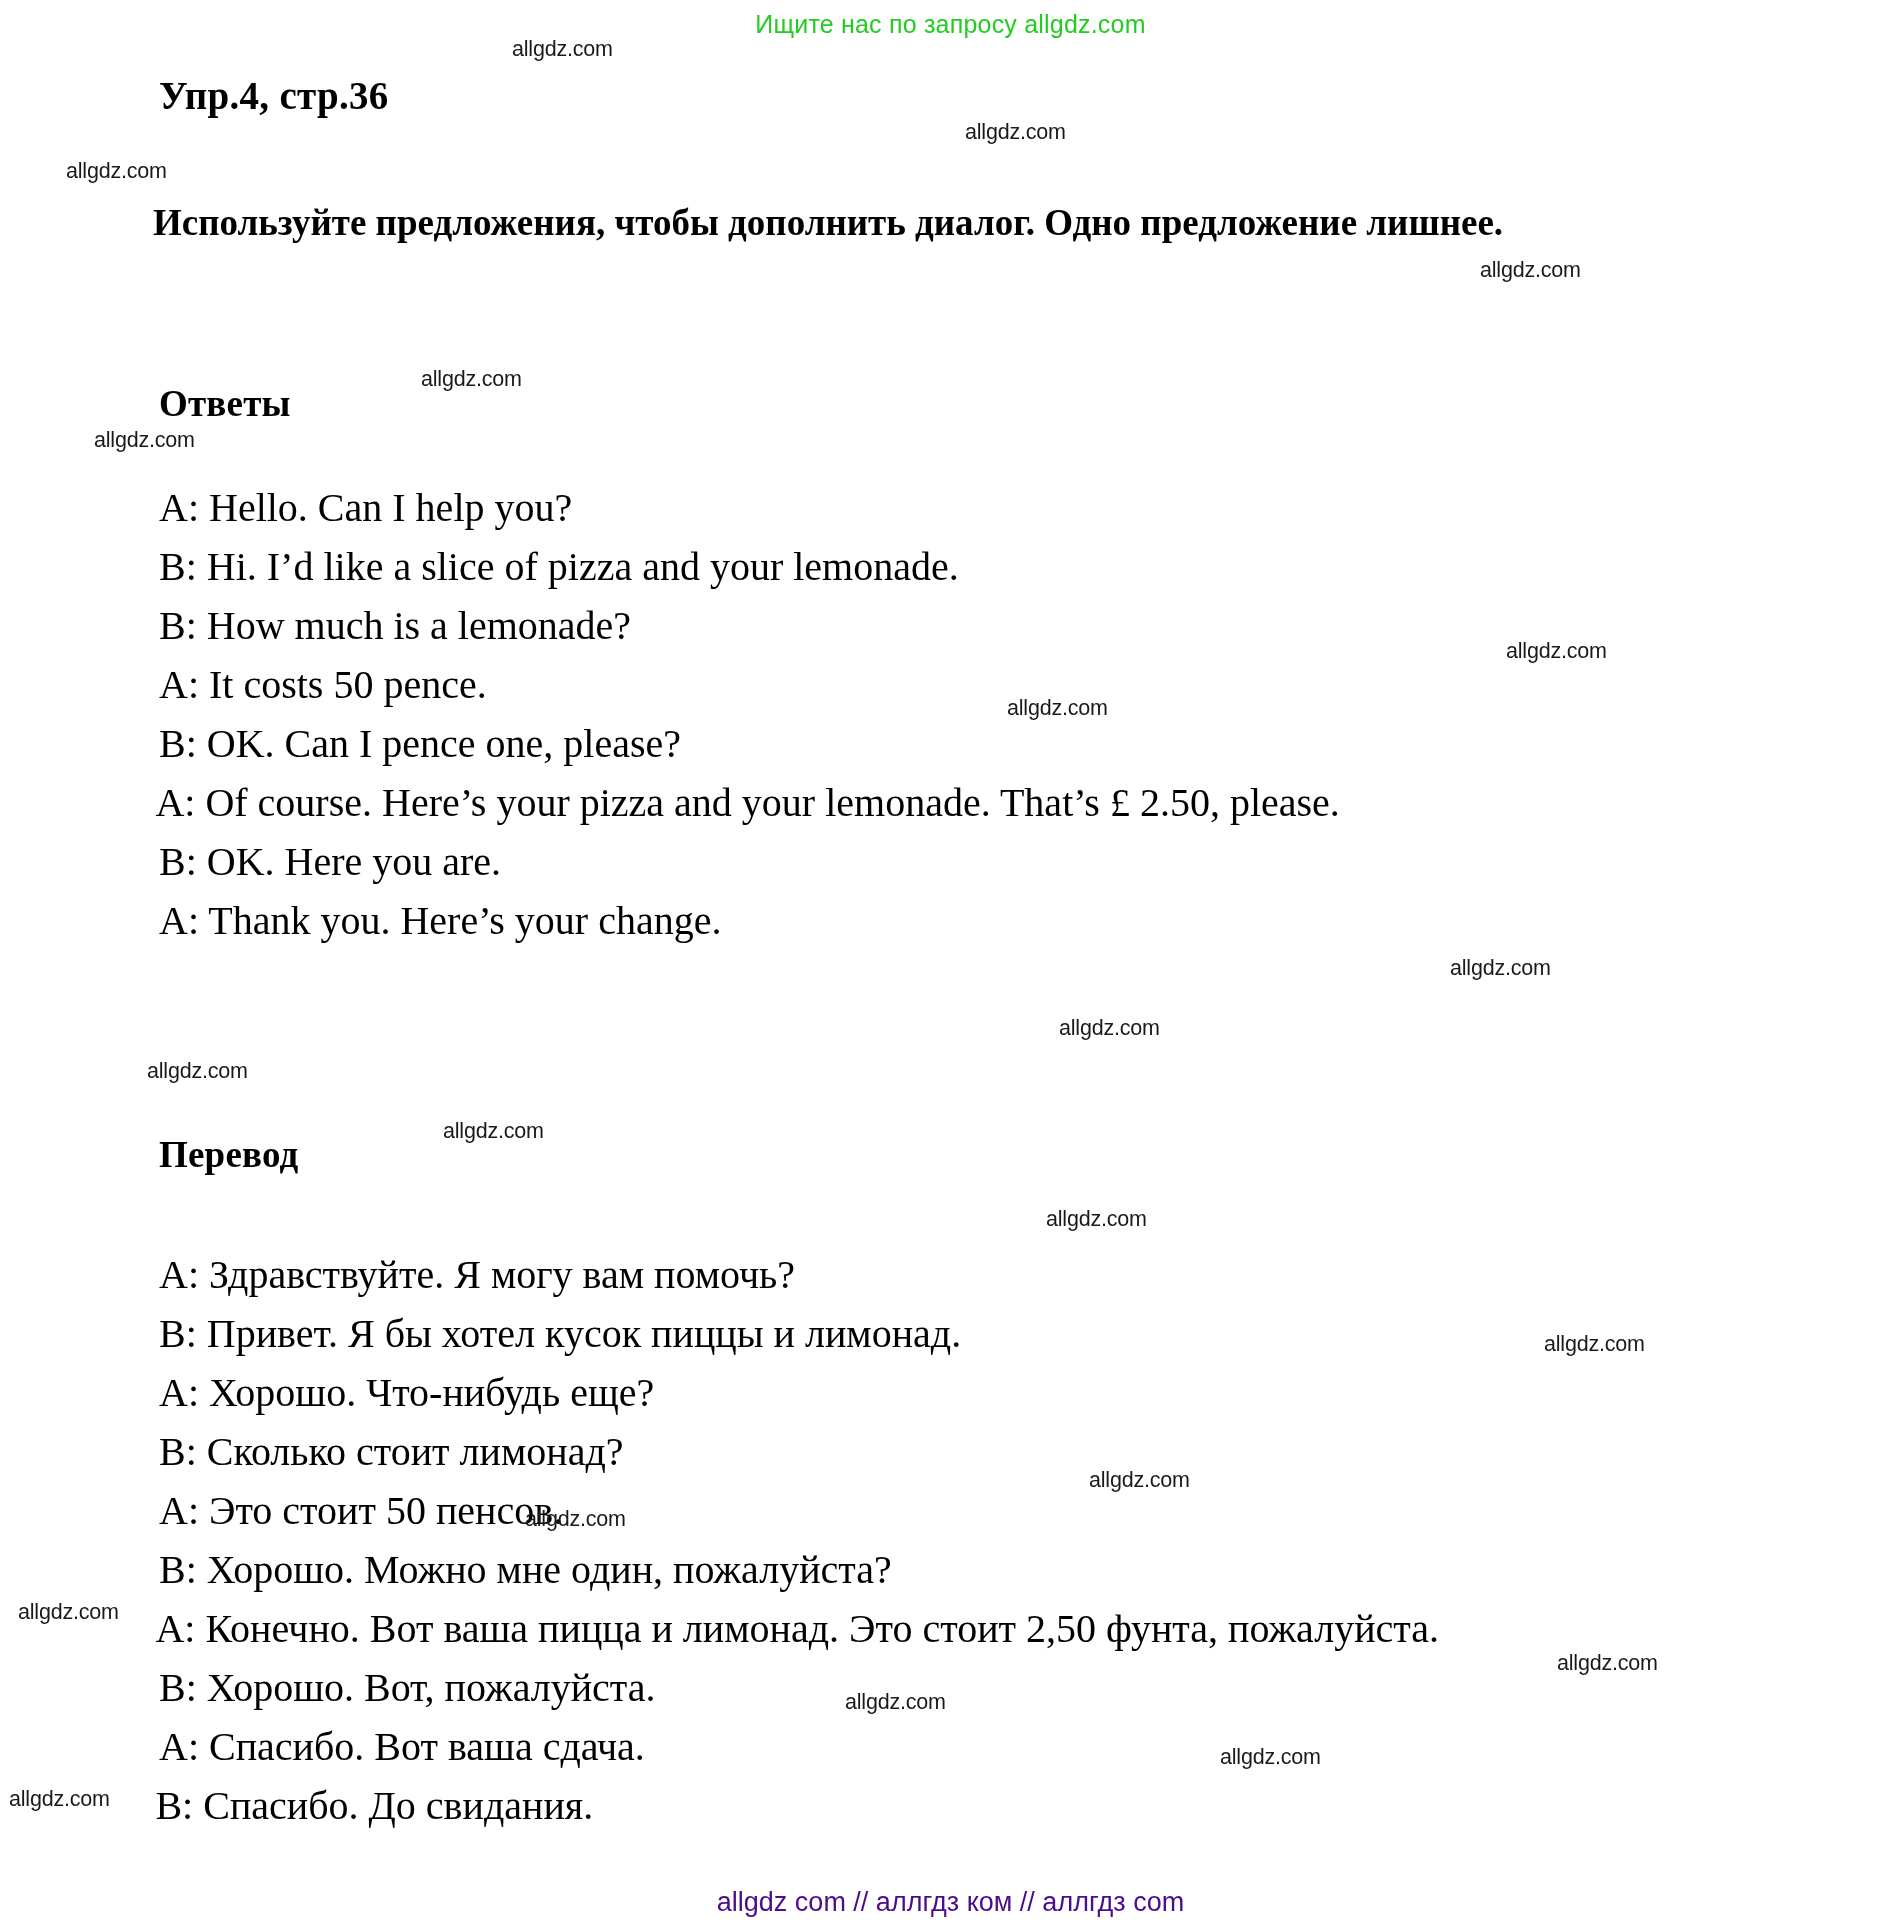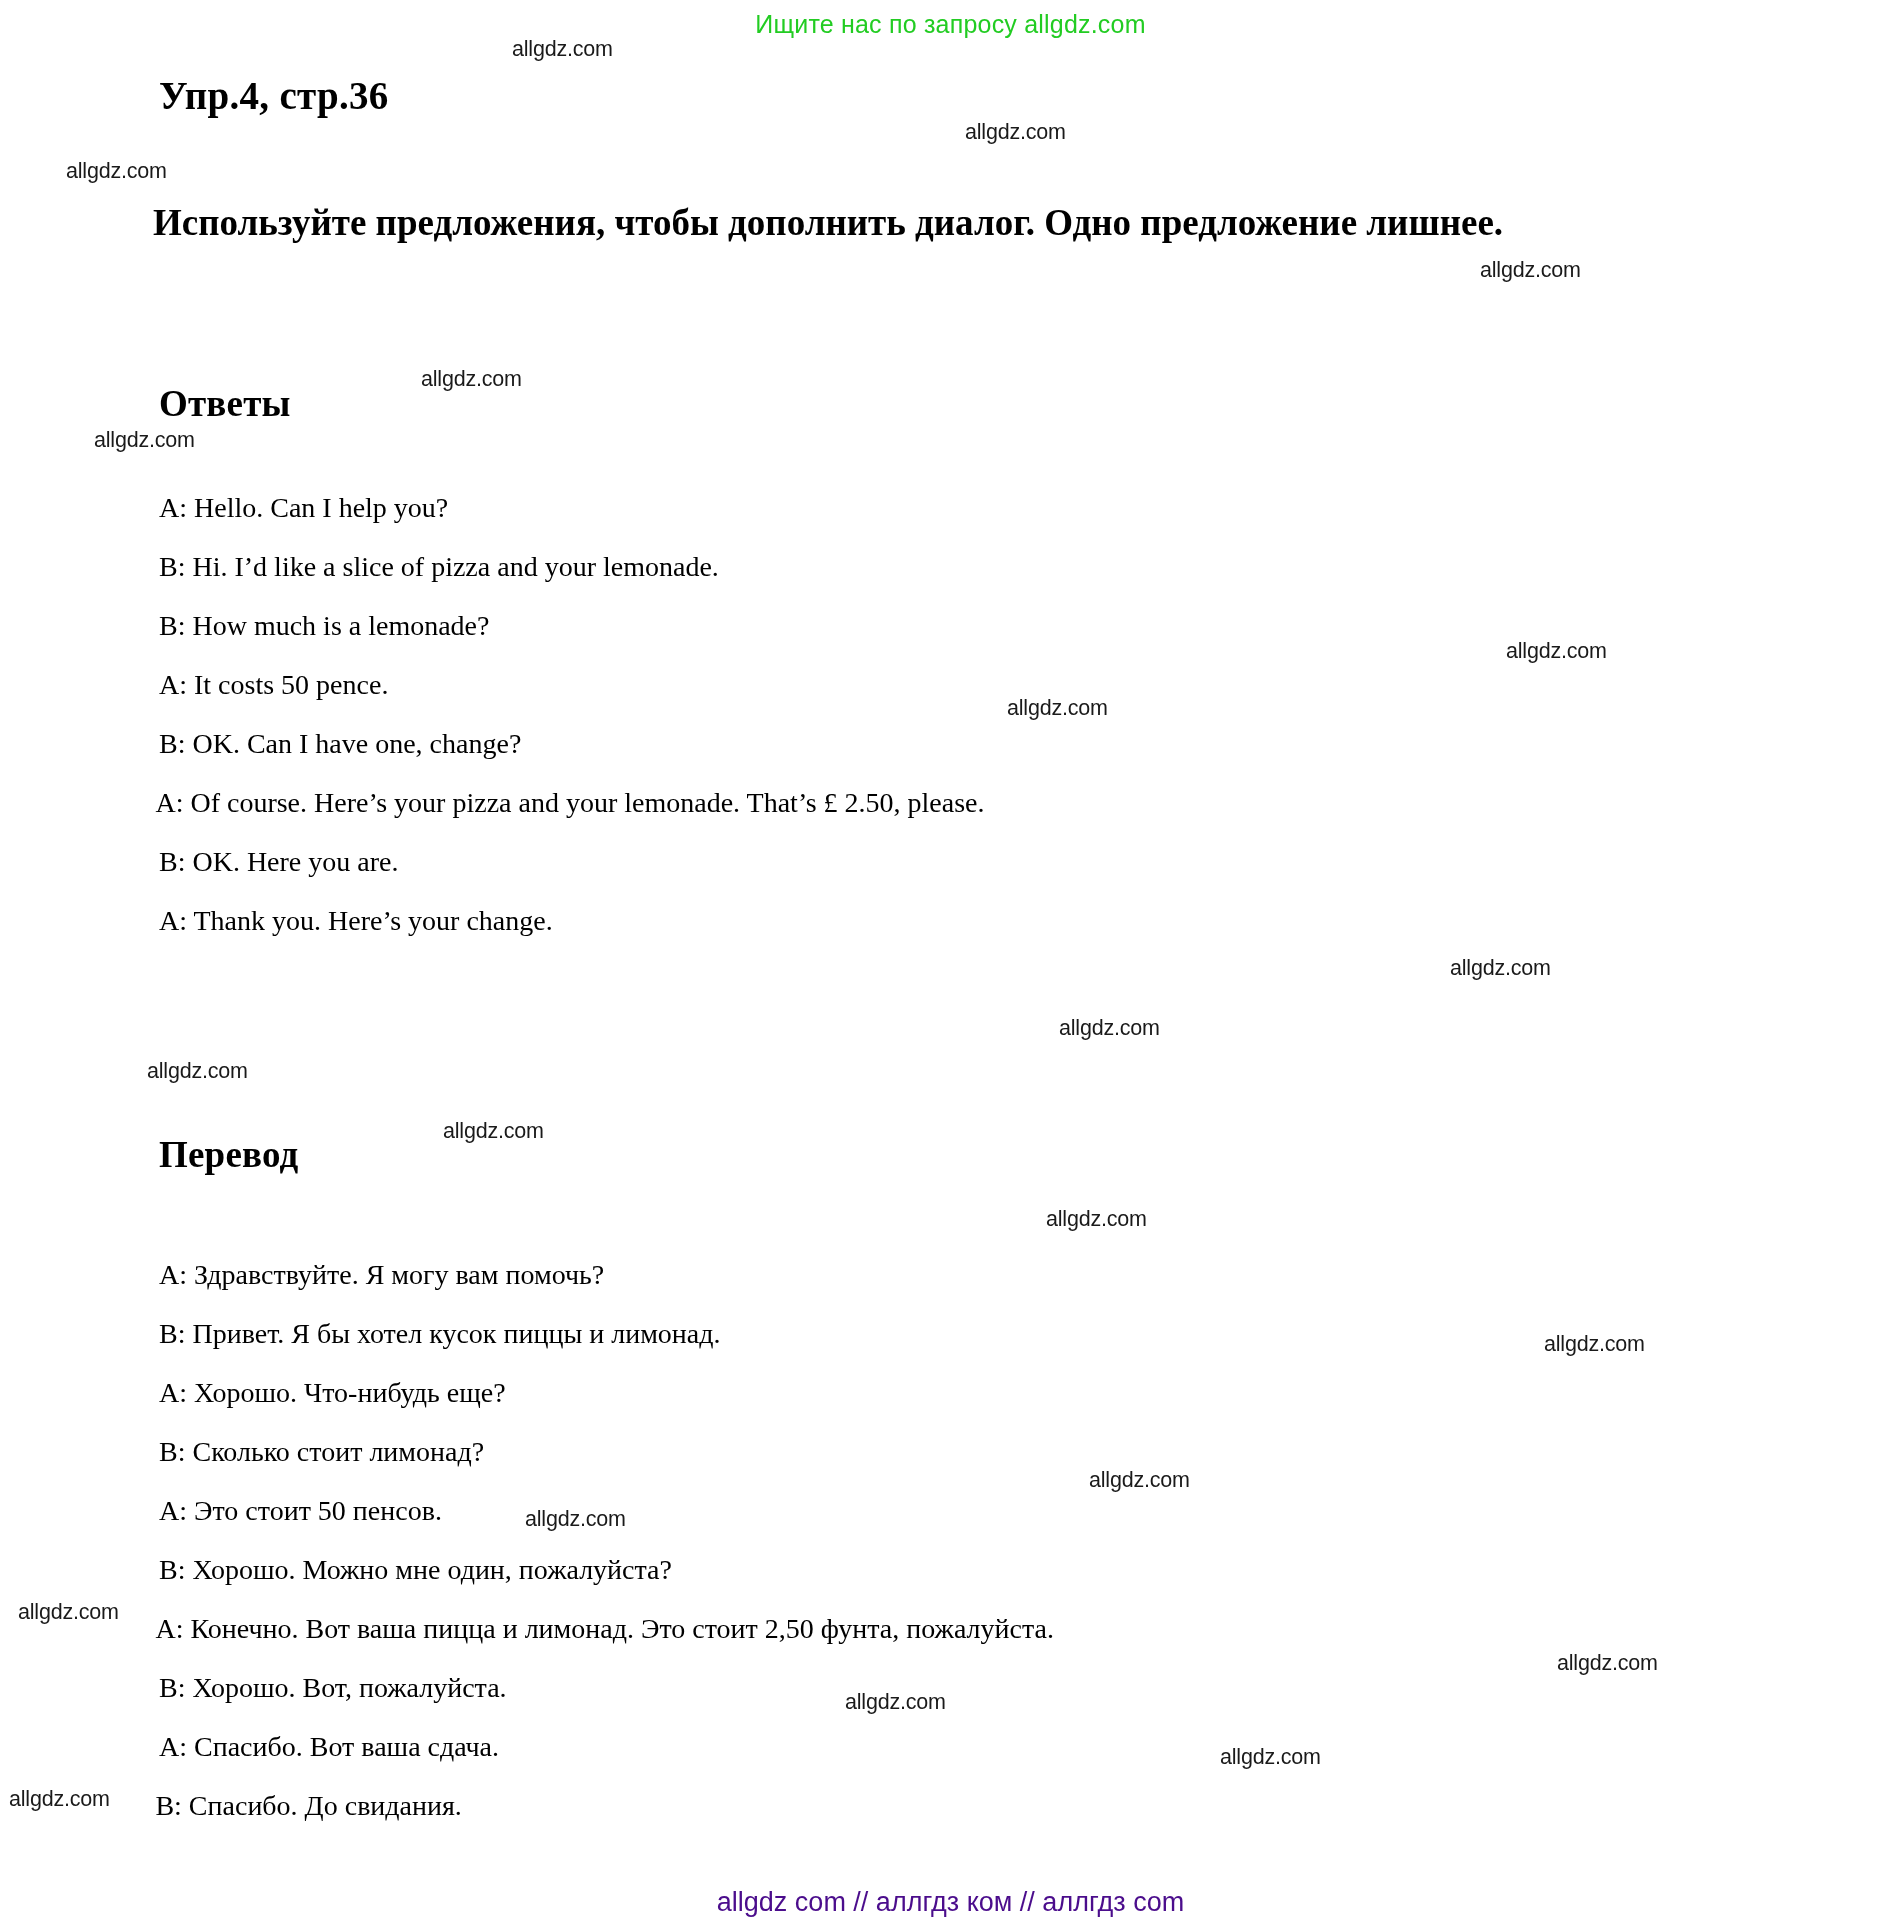--- a/index.html
+++ b/index.html
@@ -76,21 +76,21 @@
     font-weight: bold;
     letter-spacing: 0.2px;
     white-space: nowrap;
   }
   .section-heading.answers { left: 159px; top: 382px; }
   .section-heading.translation { left: 159px; top: 1133px; }
 
   .dialog {
     position: absolute;
     left: 159px;
-    font-size: 28px;
+    font-size: 40px;
     line-height: 59px;
     white-space: nowrap;
   }
   .dialog.answers-dialog { top: 478px; }
   .dialog.translation-dialog { top: 1245px; }
 
   .dialog .line {
     display: block;
     white-space: nowrap;
   }
@@ -121,21 +121,21 @@
 
   <div class="task-text">Используйте предложения, чтобы дополнить диалог. Одно предложение лишнее.</div>
 
   <div class="section-heading answers">Ответы</div>
 
   <div class="dialog answers-dialog">
     <span class="line">A: Hello. Can I help you?</span>
     <span class="line">B: Hi. I’d like a slice of pizza and your lemonade.</span>
     <span class="line">B: How much is a lemonade?</span>
     <span class="line">A: It costs 50 pence.</span>
-    <span class="line">B: OK. Can I have one, change?</span>
+    <span class="line">B: OK. Can I pence one, please?</span>
     <span class="line wide">A: Of course. Here’s your pizza and your lemonade. That’s £ 2.50, please.</span>
     <span class="line">B: OK. Here you are.</span>
     <span class="line">A: Thank you. Here’s your change.</span>
   </div>
 
   <div class="section-heading translation">Перевод</div>
 
   <div class="dialog translation-dialog">
     <span class="line">A: Здравствуйте. Я могу вам помочь?</span>
     <span class="line">B: Привет. Я бы хотел кусок пиццы и лимонад.</span>

